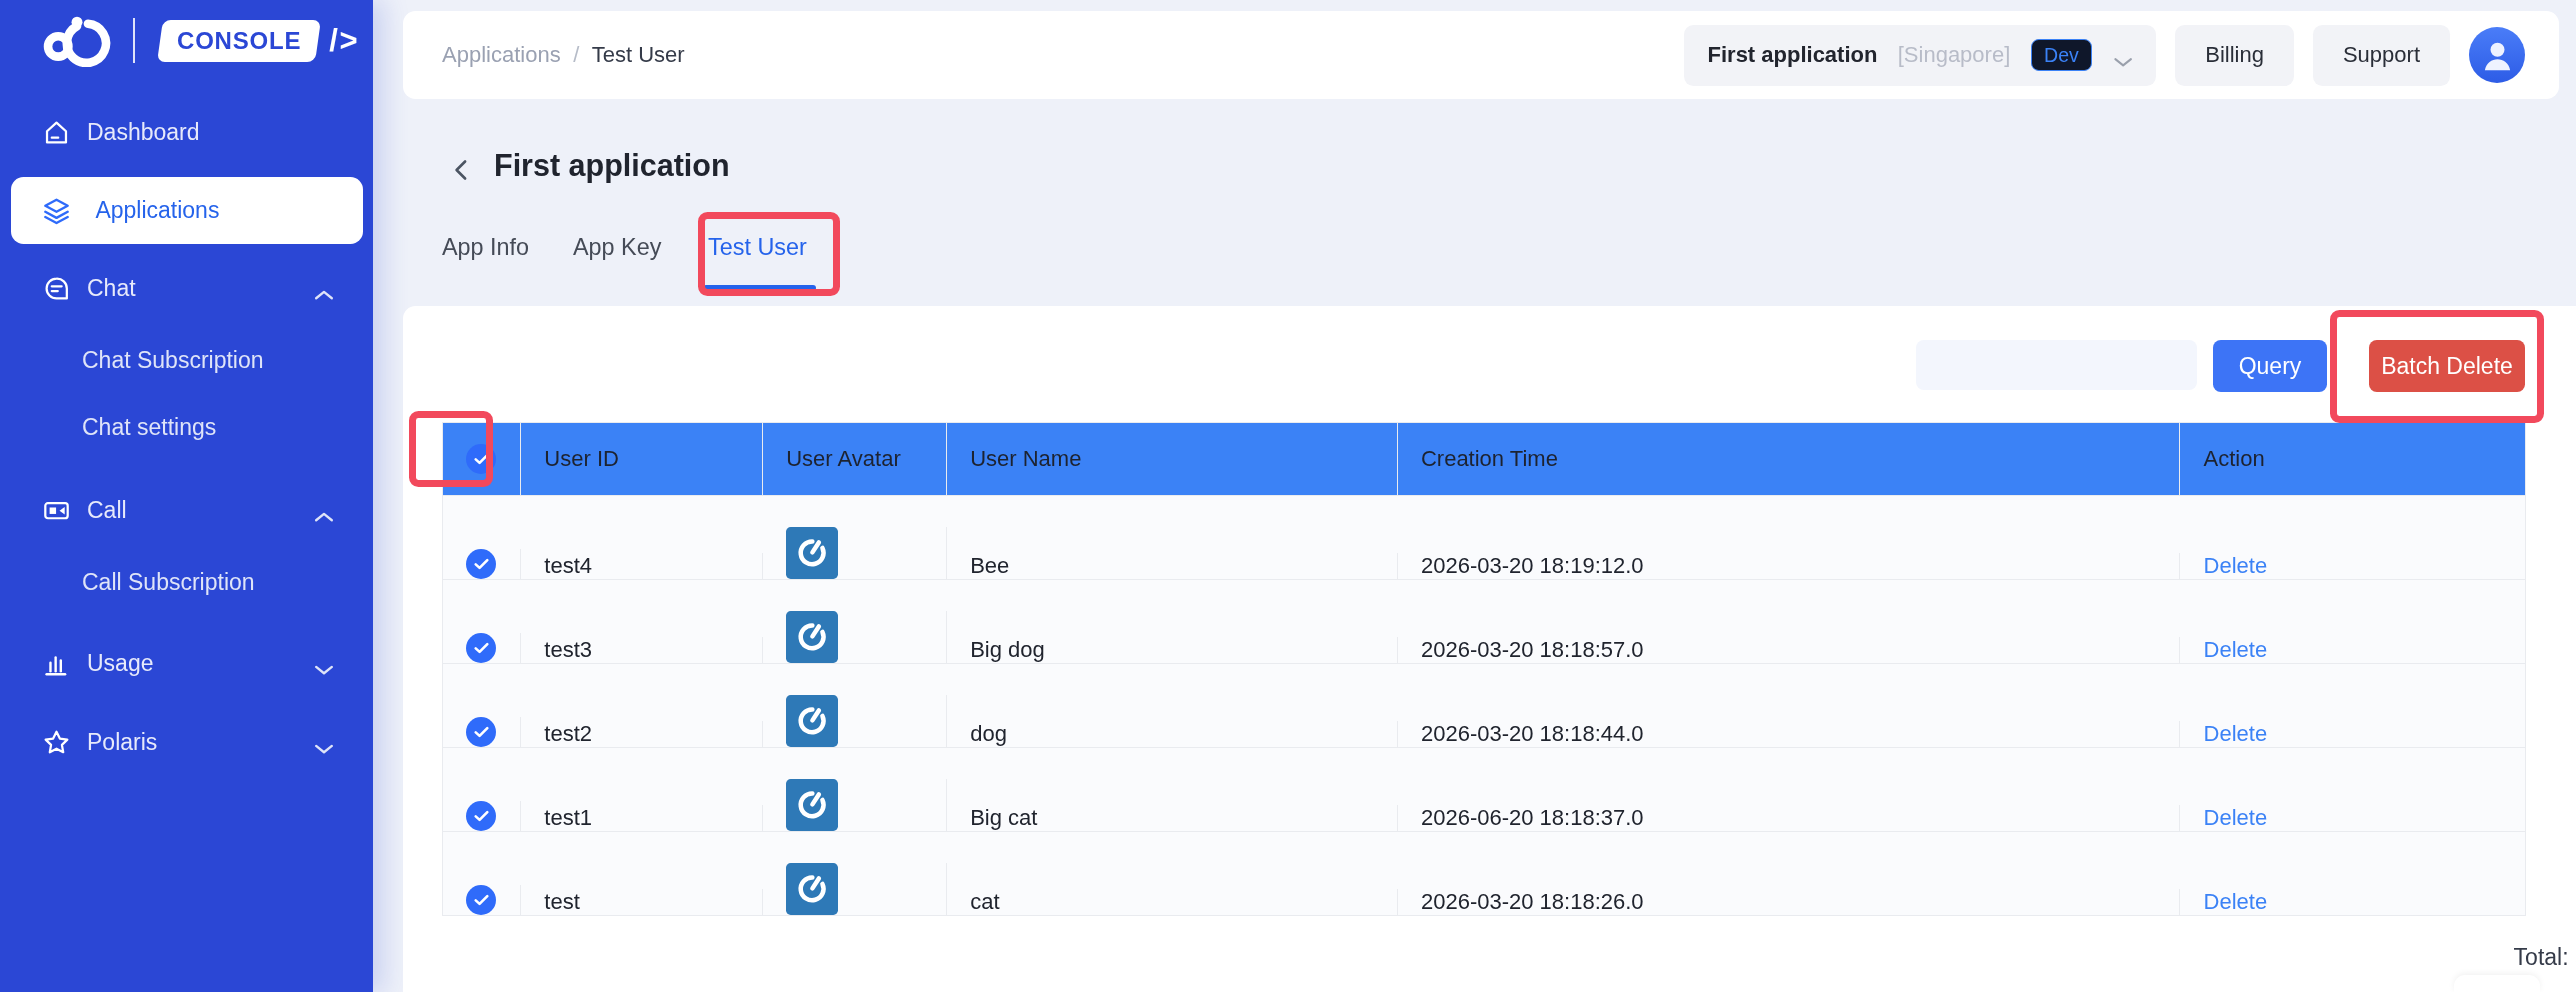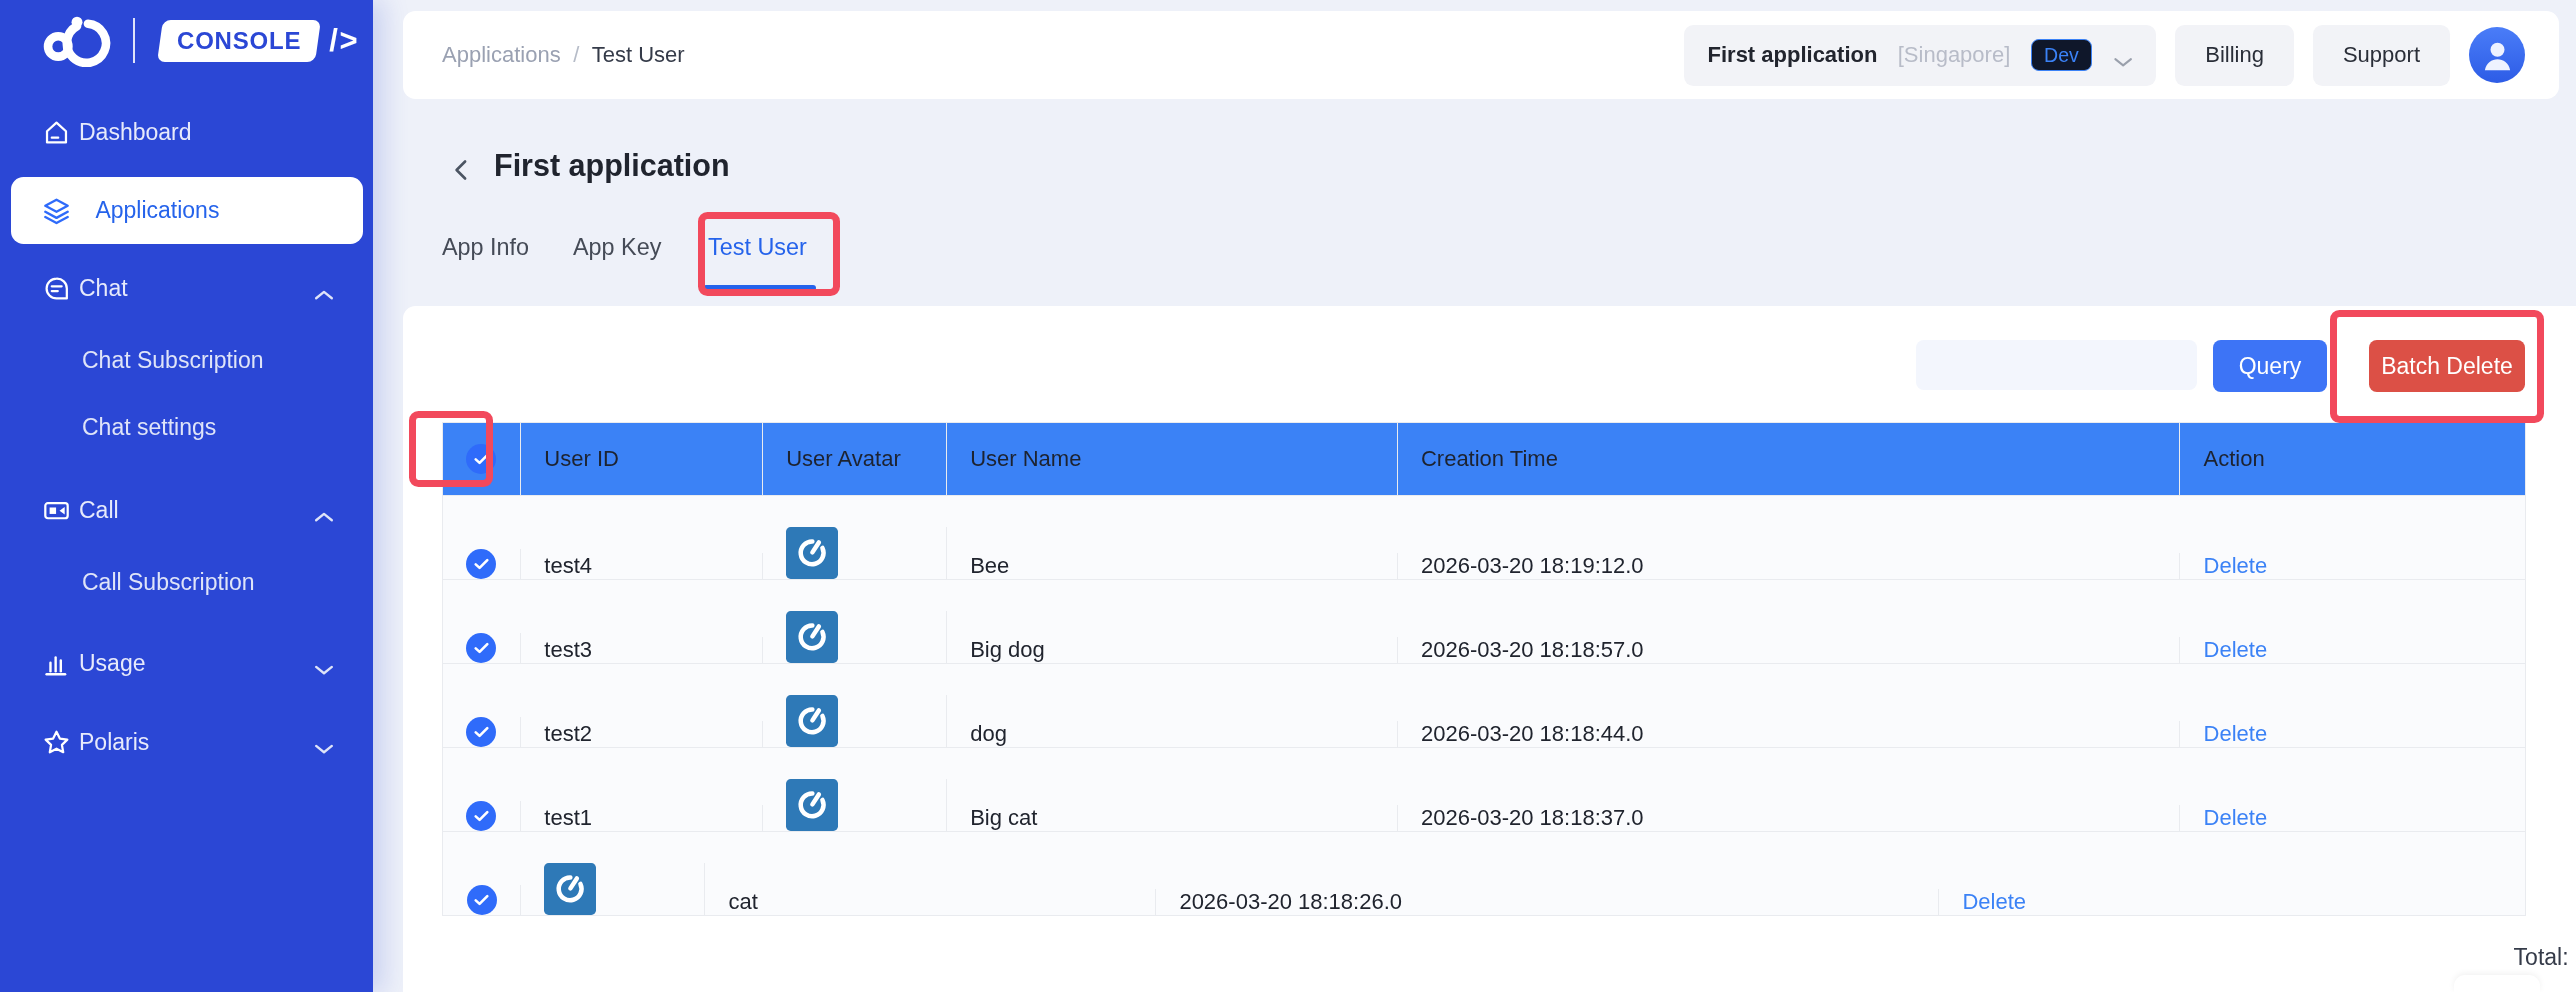--- a/index.html
+++ b/index.html
@@ -11,21 +11,21 @@
   .sidebar { position:absolute; left:0; top:0; width:373px; height:993px; background:#2b47d5; box-shadow:11px 0 23.4px rgba(43,71,213,.18); }
   .logo-row { position:absolute; left:0; top:0; width:373px; height:81px; display:flex; align-items:center; padding-left:41px; }
   .logo-mark { width:72px; height:52px; }
   .logo-divider { width:1.6px; height:45px; background:rgba(255,255,255,.85); margin:0 25px 0 20.3px; }
   .console-badge { background:#ffffff; color:#2b47d5; font-weight:700; font-size:24px; letter-spacing:0.8px; padding:7px 17px; border-radius:7.8px; transform:skewX(-8deg); }
   .console-badge > span { display:inline-block; transform:skewX(8deg); }
   .code-glyph { color:#ffffff; font-weight:700; font-size:31px; margin-left:11px; letter-spacing:1.6px; }
 
   .nav-item { position:absolute; left:0; width:373px; height:64px; display:flex; align-items:center; color:#e7eafb; font-size:23px; cursor:pointer; }
   .nav-item .nicon { width:31px; height:31px; margin-left:41px; flex:0 0 auto; display:flex; align-items:center; justify-content:center; }
-  .nav-item .nlabel { margin-left:7px; }
+  .nav-item .nlabel { margin-left:15px; }
   .nav-item .nchevron { position:absolute; right:38px; width:22px; height:14px; }
   .nav-item.child .nlabel { margin-left:82px; color:#dfe4f8; }
   .nav-active { position:absolute; left:11px; width:352px; height:67px; background:#ffffff; border-radius:12.5px; display:flex; align-items:center; color:#2563eb; font-size:23px; font-weight:500; cursor:pointer; }
   .nav-active .nicon { width:31px; height:31px; margin-left:30px; display:flex; align-items:center; justify-content:center; }
   .nav-active .nlabel { margin-left:23.4px; }
 
   
   .topbar { position:absolute; left:403px; top:11px; width:2156px; height:88px; background:#ffffff; border-radius:12.5px; display:flex; align-items:center; justify-content:space-between; padding:0 34px 0 39px; }
   .breadcrumb { font-size:22px; display:flex; align-items:center; gap:12.5px; }
   .bc-prev { color:#9aa1b2; cursor:pointer; }
@@ -350,34 +350,35 @@
         <div class="td c1">test1</div>
         <div class="td c2">
             <span class="avatar-img">
               <svg viewBox="0 0 24 24" fill="none" stroke="#ffffff" stroke-width="3" stroke-linecap="round">
                 <path d="M12 3.6 V11.5"></path>
                 <path d="M8 5.4 a 7.6 7.6 0 1 0 8 0"></path>
               </svg>
             </span>
           </div>
         <div class="td c3">Big cat</div>
-        <div class="td c4">2026-03-20 18:18:37.0</div>
+        <div class="td c4">2026-06-20 18:18:37.0</div>
         <div class="td c5">
             <a class="link">Delete</a>
           </div>
       </div>
 
       <div class="trow">
         <div class="td c0">
             <span class="checkbox">
               <svg viewBox="0 0 22 18" fill="none" stroke="#ffffff" stroke-width="3.4" stroke-linecap="round" stroke-linejoin="round">
                 <path d="M3.5 9.5 L8.5 14 L18.5 4"></path>
               </svg>
             </span>
           </div>
+        <div class="td c1">test</div>
         <div class="td c2">
             <span class="avatar-img">
               <svg viewBox="0 0 24 24" fill="none" stroke="#ffffff" stroke-width="3" stroke-linecap="round">
                 <path d="M12 3.6 V11.5"></path>
                 <path d="M8 5.4 a 7.6 7.6 0 1 0 8 0"></path>
               </svg>
             </span>
           </div>
         <div class="td c3">cat</div>
         <div class="td c4">2026-03-20 18:18:26.0</div>

